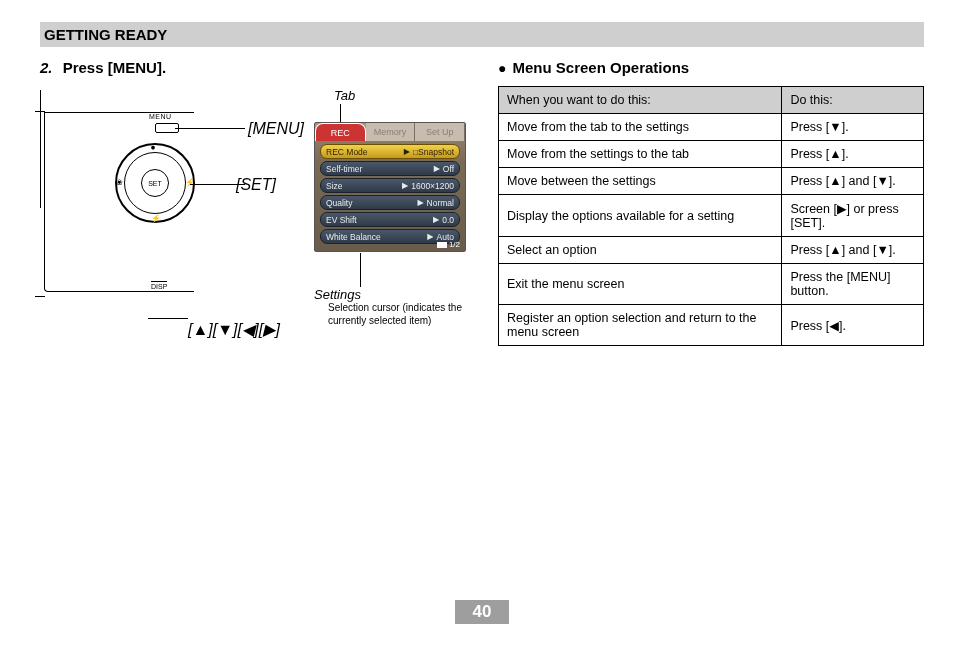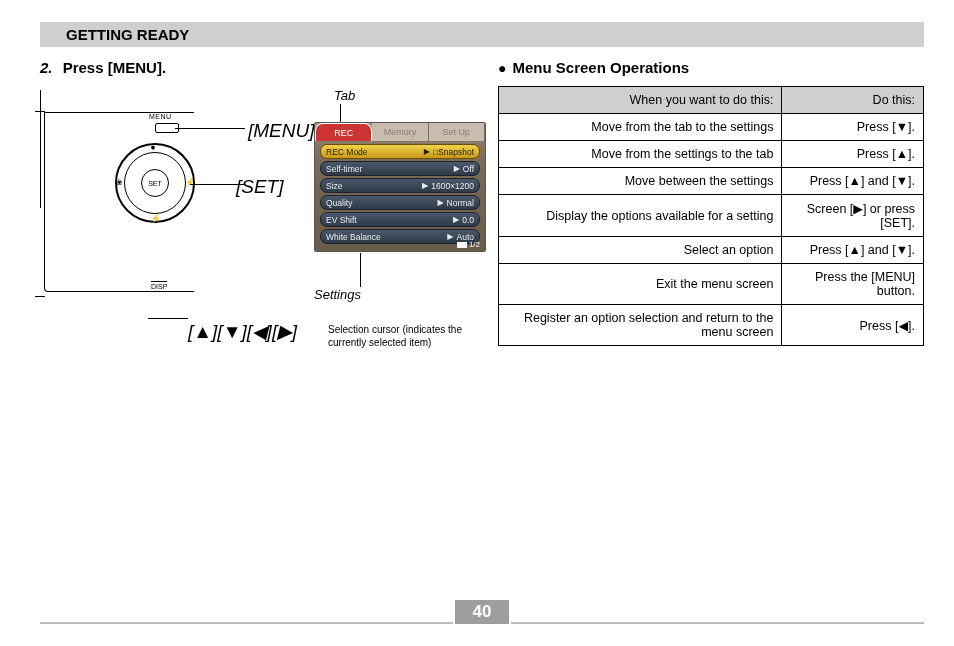--- a/index.html
+++ b/index.html
@@ -6,21 +6,21 @@
   body {
     width: 954px;
     height: 646px;
     background: #fff;
     font-family: Arial, Helvetica, sans-serif;
     position: relative;
     padding: 22px 30px 0 40px;
   }
   .section-header {
     background: #cfcfcf;
-    padding: 4px 26px;
+    padding: 4px 4px;
     font-weight: bold;
     font-size: 15px;
     margin-bottom: 12px;
   }
   .columns {
     display: flex;
     gap: 18px;
   }
   .col-left { width: 440px; position: relative; }
   .col-right { flex: 1; }
@@ -75,35 +75,35 @@
   .t-top { left:34px; top:-2px; }
   .t-right { right:-2px; top:33px; }
   .t-bottom { left:34px; bottom:-2px; }
   .t-left { left:-1px; top:33px; }
   .disp-btn {
     position:absolute; left:106px; top:168px; font-size:7px;
     border-top:1px solid #000; padding-top:1px;
   }
 
   .label-line { position:absolute; border-top:1px solid #000; }
-  .lbl { position:absolute; font-style: italic; font-size: 19px; }
+  .lbl { position:absolute; font-style: italic; font-size: 16px; }
   .lbl-menu { left:208px; top:30px; }
   .lbl-set  { left:196px; top:86px; }
   .lbl-keys { left:148px; top:230px; }
   .line-menu { left:135px; top:38px; width:70px; }
   .line-set  { left:150px; top:94px; width:55px; }
   .line-keys1 { left:108px; top:110px; width:1px; height:118px; border-left:1px solid #000; border-top:none;}
   .line-keys2 { left:108px; top:228px; width:40px; }
 
   
   .lbl-tab { left:294px; top:-2px; font-style:italic; font-size:13px;}
   .line-tab { position:absolute; left:300px; top:14px; width:1px; height:18px; border-left:1px solid #000;}
   .menu-screen {
     position:absolute; left:274px; top:32px;
-    width:172px; height:130px;
+    width:152px; height:130px;
     border:1px solid #555; border-radius:2px;
     background: linear-gradient(#9b8a74,#7a6a56 30%,#6a5c4a);
     overflow:hidden;
   }
   .tabs-row { display:flex; height:18px; background:rgba(255,255,255,.1); font-size:9px; }
   .tab { flex:1; display:flex; align-items:center; justify-content:center; color:#8a7e72; background:#c7bcae; border-right:1px solid #7a6f63;}
   .tab.active { background:#c33; color:#fff; border-radius:8px 8px 0 0; border:1px solid #fff; border-bottom:none;}
   .setting-rows { padding:3px 5px 2px 5px; }
   .srow {
     display:flex; align-items:center;
@@ -114,43 +114,43 @@
   }
   .srow.sel { background: linear-gradient(#f0d24a,#c79a1a); color:#2a1f05; border-color:#6b4e00;}
   .srow .k { flex:1; white-space:nowrap; overflow:hidden;}
   .srow .arrow { margin:0 3px; font-size:8px;}
   .srow .v { }
   .menu-footer { position:absolute; right:5px; bottom:2px; font-size:8px; color:#fff;}
   .menu-footer .pg-icon { display:inline-block; width:10px; height:6px; background:#fff; margin-right:2px; vertical-align:middle;}
 
   .lbl-settings { left:274px; top:197px; font-style:italic; font-size:13px;}
   .line-settings { position:absolute; left:320px; top:163px; width:1px; height:34px; border-left:1px solid #000;}
-  .cursor-note { position:absolute; left:288px; top:212px; font-size:10px; line-height:1.25; width:160px;margin-top:22px;}
+  .cursor-note { position:absolute; left:288px; top:212px; font-size:10px; line-height:1.25; width:160px;}
 
   
   .ops-title { font-size:15px; font-weight:bold; margin-bottom:10px;}
   .ops-title .bullet { font-size:14px; margin-right:6px;}
   table.ops {
     border-collapse: collapse;
     width: 100%;
     font-size: 12.5px;
   }
   table.ops th, table.ops td {
     border: 1px solid #000;
     padding: 6px 8px;
-    text-align: right;
+    text-align: left;
     vertical-align: middle;
   }
   table.ops th { background:#cfcfcf; font-weight:normal;}
   table.ops td.act { white-space: normal; }
 
   
   .pg-footer {
     position:absolute; left:40px; right:30px; bottom:22px;
-    display:flex; align-items:flex-end;
+    display:flex; align-items:center;flex-direction:column;
   }
   .pg-footer .line { flex:1; height:2px; background:#bdbdbd;}
   .pg-footer .num {
     background:#9e9e9e; color:#fff; font-weight:bold;
     padding:2px 18px; font-size:17px; margin:0 2px;
   }
   .tri { font-family: Arial; }
 </style>
 </head>
 <body>

